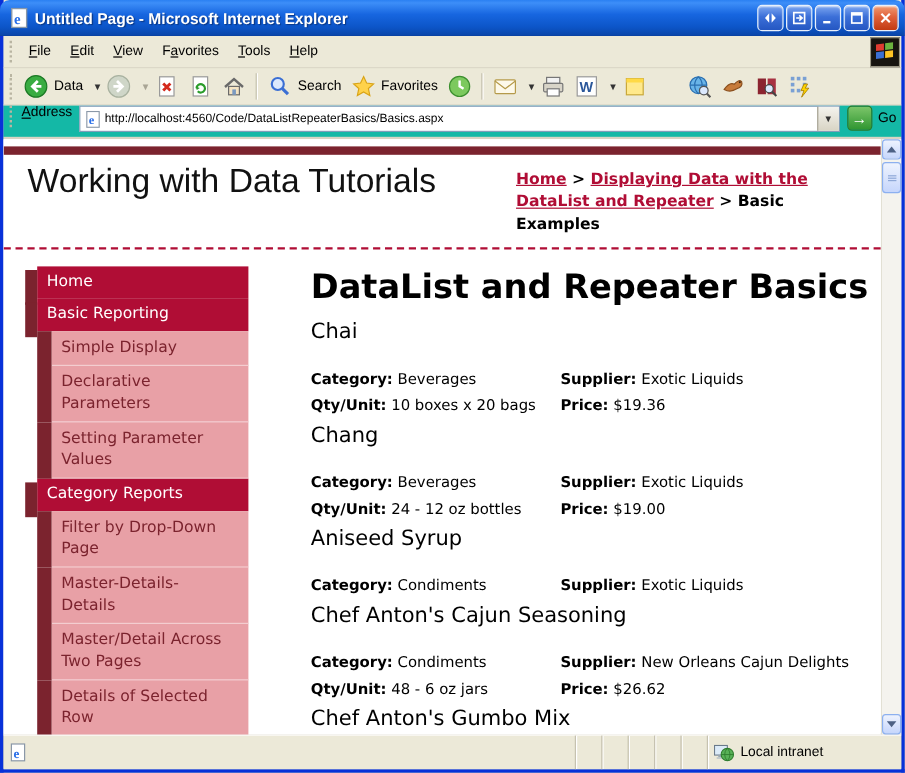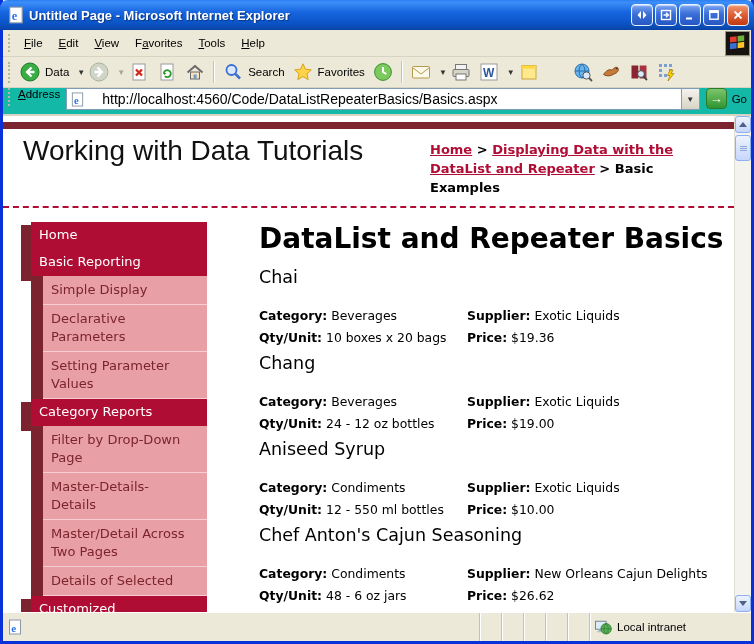--- a/index.html
+++ b/index.html
@@ -41,21 +41,21 @@
   .t-caret.dis { color:#a9a595; }
   .t-sep { width:2px; height:22px; margin:0 4px; border-left:1px solid #c6c2b0; border-right:1px solid #fff; }
   .t-gap { width:26px; }
 
   
   .addressbar { height:28px; background:#14b8a6; display:flex; align-items:flex-start;
     border-bottom:2px solid #d8d4c4; padding:0 4px 0 2px; }
   .addr-label { font-size:11.5px; margin:0 6px 0 2px; color:#000; }
   .addr-box { flex:1; height:22px; background:#fff; border:1px solid #7f9db9; display:flex; align-items:center; padding-left:3px; }
   .addr-box .appicon { width:15px; height:15px; flex:none; }
-  .addr-url { font-size:14px; margin-left:17px; flex:1; white-space:nowrap; overflow:hidden; color:#000; }
+  .addr-url { font-size:10px; margin-left:2px; flex:1; white-space:nowrap; overflow:hidden; color:#000; }
   .addr-drop { width:18px; height:20px; background:linear-gradient(180deg,#f4f3ee,#d8d4c4); border-left:1px solid #9d9a88;
     display:flex; align-items:center; justify-content:center; font-size:8px; color:#333; flex:none; }
   .go-btn { display:flex; align-items:center; margin-left:6px; }
   .go-square { width:21px; height:21px; border-radius:4px; border:1px solid #2a7a2a;
     background:linear-gradient(180deg,#7cc56a,#2f9631); color:#fff; font-weight:bold;
     display:flex; align-items:center; justify-content:center; font-size:13px; }
   .go-text { font-size:11.5px; margin-left:5px; }
 
   
   .viewport { height:496px; background:#fff; display:flex; }
@@ -396,20 +396,21 @@
             <div class="menu-row lvl1">
               <span>Master-Details-</span>
               <span>Details</span>
             </div>
             <div class="menu-row lvl1">
               <span>Master/Detail Across</span>
               <span>Two Pages</span>
             </div>
             <div class="menu-row lvl1">
               <span>Details of Selected</span>
+              <span>Row</span>
             </div>
             <div class="menu-row lvl0">
               <span>Customized</span>
             </div>
           </nav>
         <main class="content">
           <h2>DataList and Repeater Basics</h2>
           <div id="products">
               <div class="product">
                 <div class="product-name">Chai</div>
@@ -417,21 +418,20 @@
                 <div class="detail-row"><span class="pair first"><b>Qty/Unit:</b> 10 boxes x 20 bags</span><span class="pair"><b>Price:</b> $19.36</span></div>
               </div>
               <div class="product">
                 <div class="product-name">Chang</div>
                 <div class="detail-row"><span class="pair first"><b>Category:</b> Beverages</span><span class="pair"><b>Supplier:</b> Exotic Liquids</span></div>
                 <div class="detail-row"><span class="pair first"><b>Qty/Unit:</b> 24 - 12 oz bottles</span><span class="pair"><b>Price:</b> $19.00</span></div>
               </div>
               <div class="product">
                 <div class="product-name">Aniseed Syrup</div>
                 <div class="detail-row"><span class="pair first"><b>Category:</b> Condiments</span><span class="pair"><b>Supplier:</b> Exotic Liquids</span></div>
-                <div class="detail-row"><span class="pair first"><b>Qty/Unit:</b> 12 - 550 ml bottles</span><span class="pair"><b>Price:</b> $10.00</span></div>
               </div>
               <div class="product">
                 <div class="product-name">Chef Anton's Cajun Seasoning</div>
                 <div class="detail-row"><span class="pair first"><b>Category:</b> Condiments</span><span class="pair"><b>Supplier:</b> New Orleans Cajun Delights</span></div>
                 <div class="detail-row"><span class="pair first"><b>Qty/Unit:</b> 48 - 6 oz jars</span><span class="pair"><b>Price:</b> $26.62</span></div>
               </div>
               <div class="product">
                 <div class="product-name">Chef Anton's Gumbo Mix</div>
               </div>
             </div>

